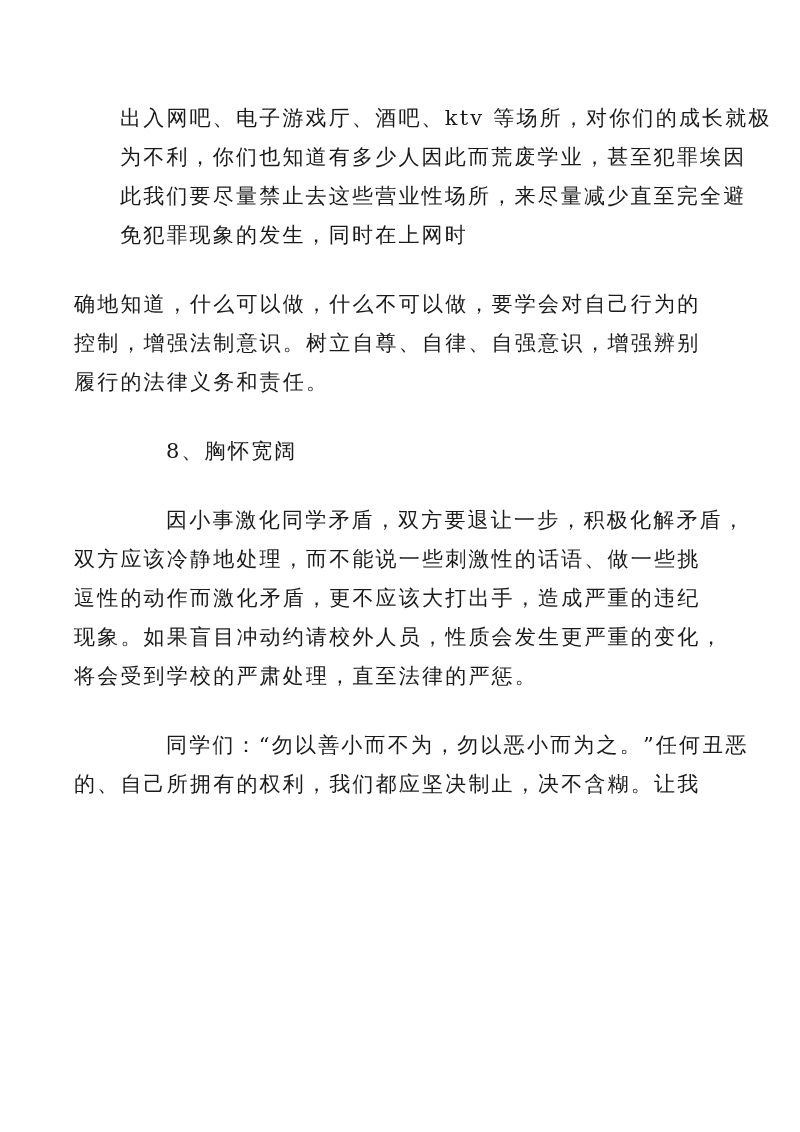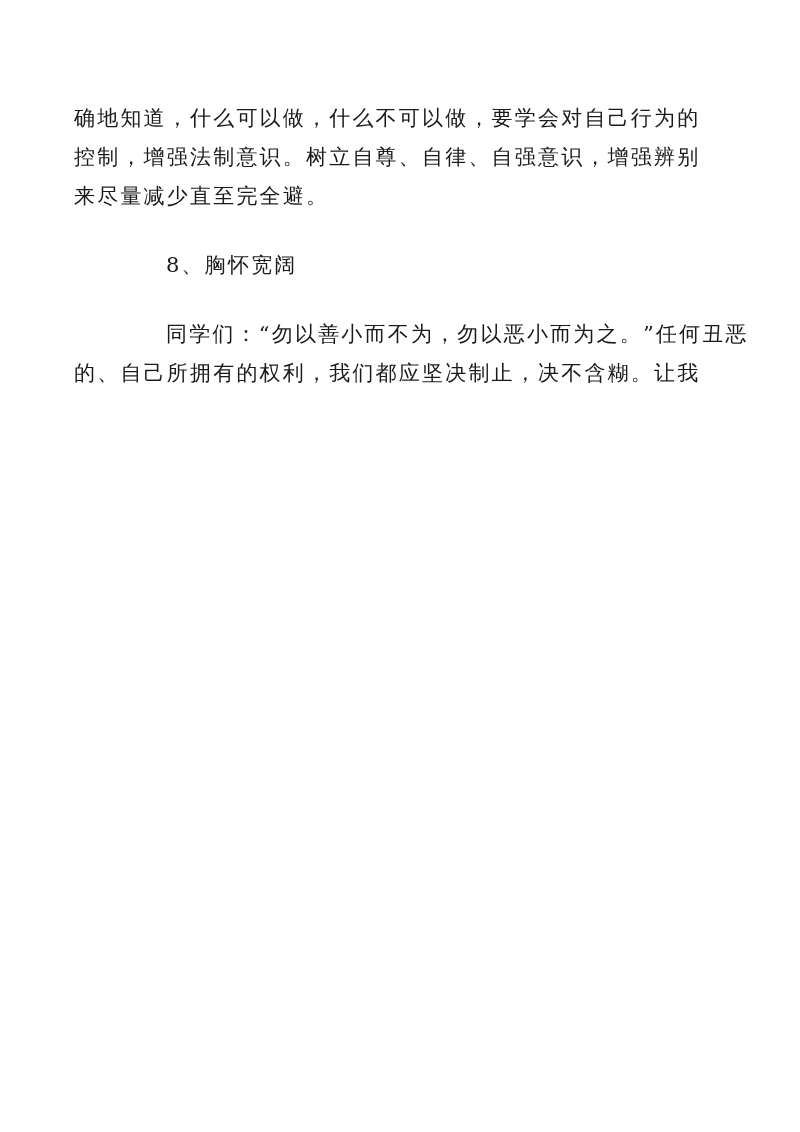--- a/index.html
+++ b/index.html
@@ -38,32 +38,45 @@
     .line {
       display: block;
       white-space: nowrap;
     }
   </style>
 </head>
 <body>
 
 <div class="page">
 
+  <p class="para continuation">
+    <span class="line">出入网吧、电子游戏厅、酒吧、ktv 等场所，对你们的成长就极</span>
+    <span class="line">为不利，你们也知道有多少人因此而荒废学业，甚至犯罪埃因</span>
+    <span class="line">此我们要尽量禁止去这些营业性场所，来尽量减少直至完全避</span>
+    <span class="line">免犯罪现象的发生，同时在上网时</span>
+  </p>
 
 
 
   <p class="para indent">
     <span class="line" style="text-indent:-46px">确地知道，什么可以做，什么不可以做，要学会对自己行为的</span>
     <span class="line" style="text-indent:-46px">控制，增强法制意识。树立自尊、自律、自强意识，增强辨别</span>
-    <span class="line" style="text-indent:-46px">来尽量减少直至完全避。</span>
+    <span class="line" style="text-indent:-46px">履行的法律义务和责任。</span>
   </p>
 
   <p class="para indent">
     <span class="line">8、胸怀宽阔</span>
   </p>
 
+  <p class="para indent">
+    <span class="line">因小事激化同学矛盾，双方要退让一步，积极化解矛盾，</span>
+    <span class="line" style="text-indent:-46px">双方应该冷静地处理，而不能说一些刺激性的话语、做一些挑</span>
+    <span class="line" style="text-indent:-46px">逗性的动作而激化矛盾，更不应该大打出手，造成严重的违纪</span>
+    <span class="line" style="text-indent:-46px">现象。如果盲目冲动约请校外人员，性质会发生更严重的变化，</span>
+    <span class="line" style="text-indent:-46px">将会受到学校的严肃处理，直至法律的严惩。</span>
+  </p>
 
   <p class="para indent">
     <span class="line">同学们：“勿以善小而不为，勿以恶小而为之。”任何丑恶</span>
     <span class="line" style="text-indent:-46px">的、自己所拥有的权利，我们都应坚决制止，决不含糊。让我</span>
   </p>
 
 </div>
 
 </body></html>

